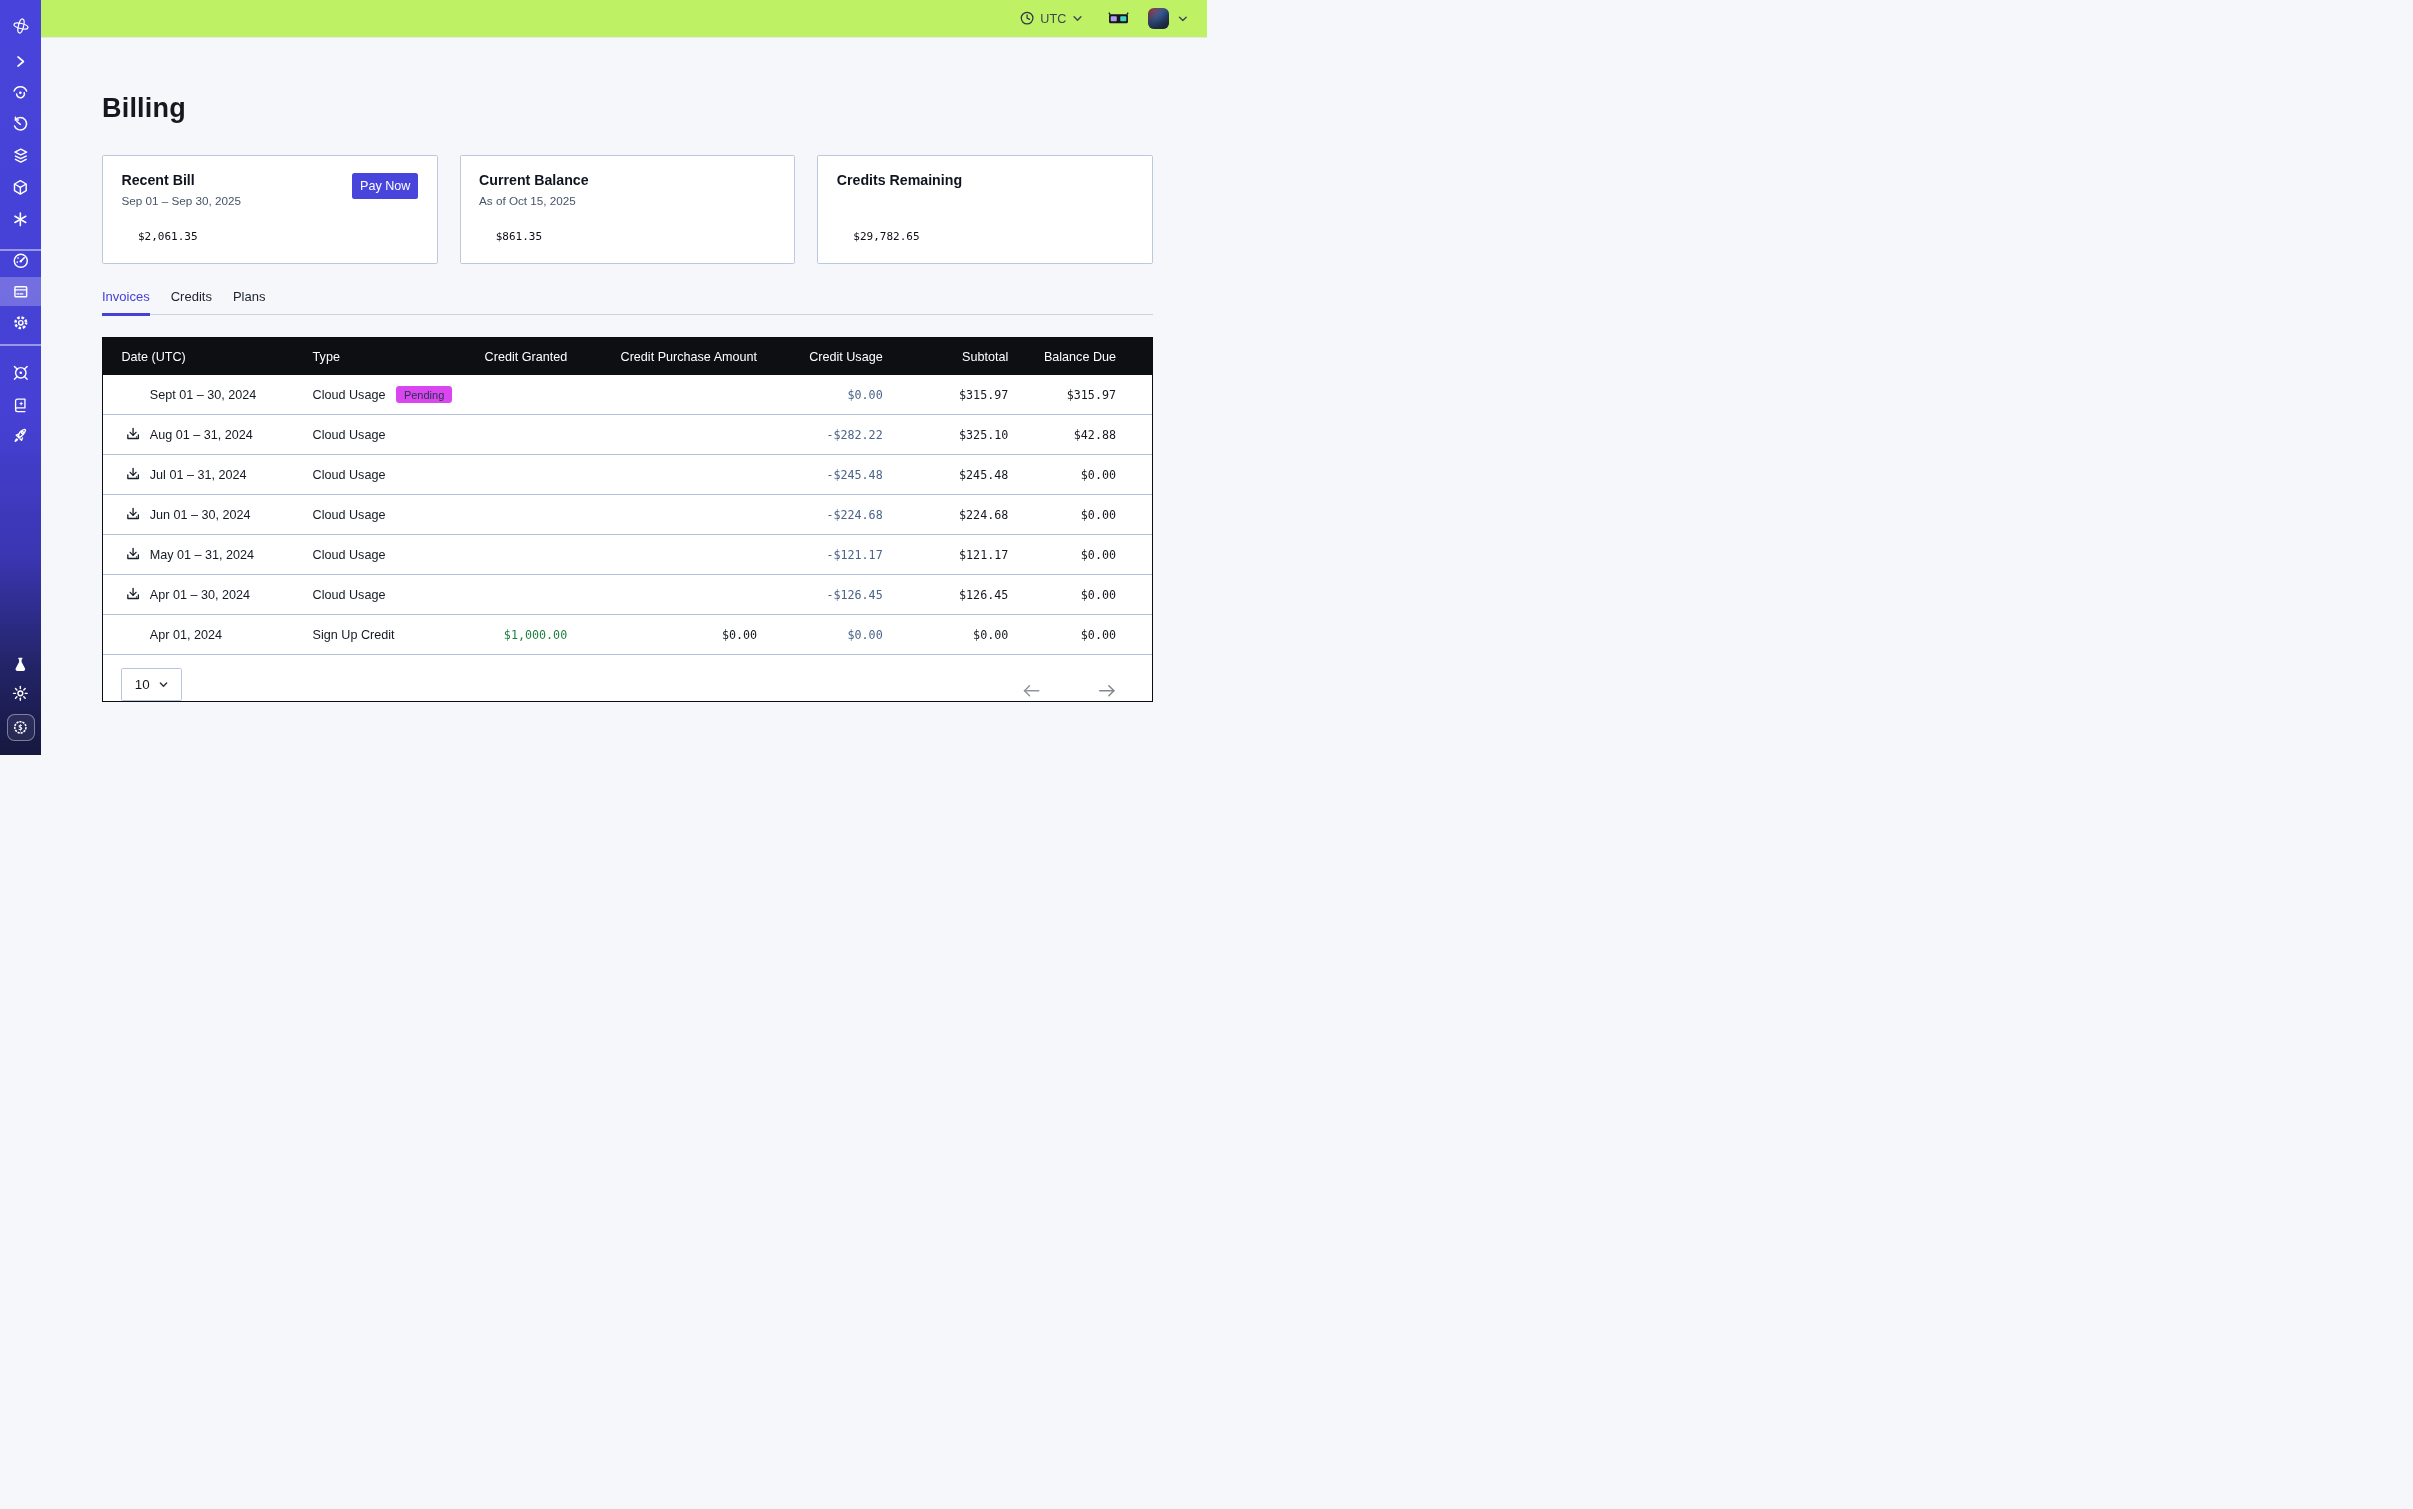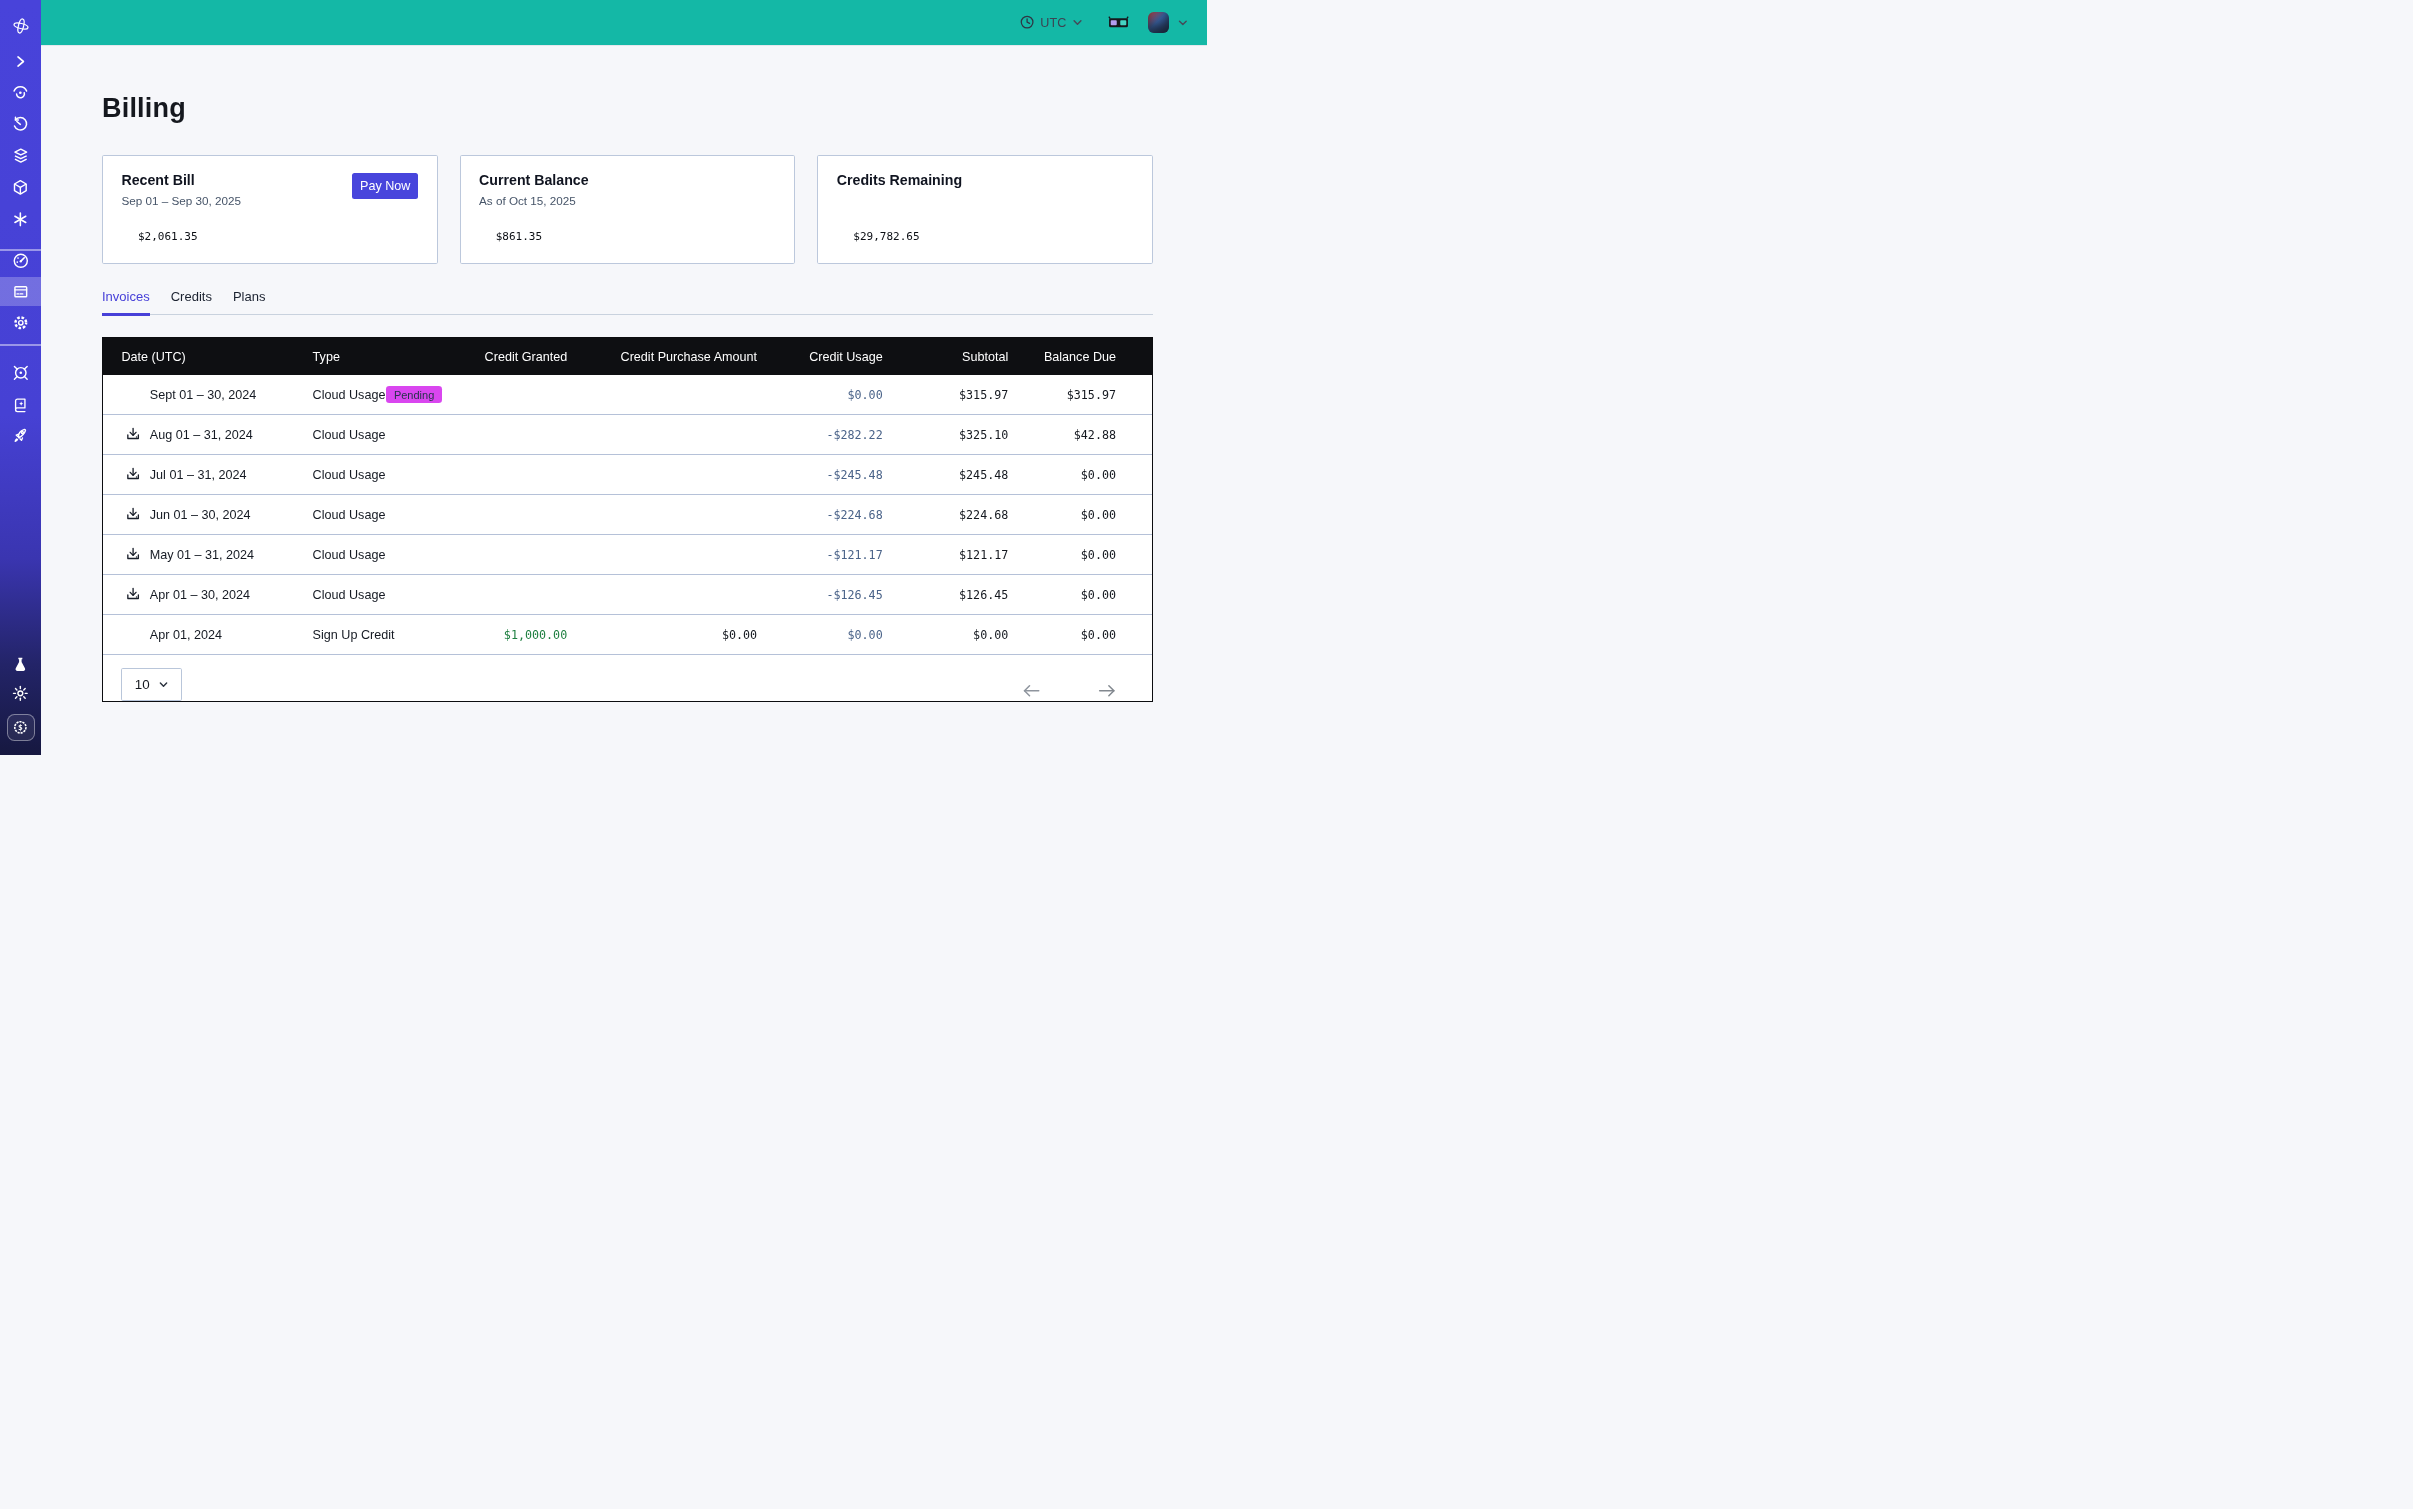--- a/index.html
+++ b/index.html
@@ -16,21 +16,21 @@
   .side-ic svg { display:block; }
   .side-divider { position:absolute; left:0; width:41px; height:1.7px;
     background:rgba(255,255,255,.45); }
   .active-block { position:absolute; left:0; top:277px; width:41px; height:28.5px;
     background:rgba(255,255,255,.24); }
   .badge-btn { position:absolute; left:6.7px; top:714px; width:28px; height:27px;
     border:1.3px solid rgba(255,255,255,.4); border-radius:7.5px;
     background:rgba(255,255,255,.07); display:flex; align-items:center; justify-content:center; cursor:pointer; }
 
   
-  .topbar { position:fixed; left:41px; top:0; width:1166px; height:46px; background:#14b8a6;
+  .topbar { position:fixed; left:41px; top:0; width:1166px; height:38px; background:#bef264;
     border-bottom:0.8px solid #e4e7ec; display:flex; align-items:center; justify-content:flex-end;
     padding-right:18.4px; z-index:20;text-align:center; }
   .tz-group { display:flex; align-items:center; gap:5.9px; cursor:pointer; }
   .tz-label { font-size:12.6px; color:#3c4452; }
   .top-gap1 { width:25px; }
   .avatar { width:21px; height:21px; border-radius:5.9px; margin-left:18.4px;
     background:linear-gradient(135deg,#b23b3b 0%,#355a94 45%,#274069 70%,#1d2b45 100%);
     box-shadow:inset 0 -6.7px 8.4px rgba(20,25,35,.55); cursor:pointer; }
   .acct-chev { margin-left:8.4px; cursor:pointer; display:flex; }
 
@@ -64,21 +64,21 @@
   th.r, td.r { text-align:right; padding-right:5px; }
   th:nth-child(1) { padding-left:18.4px; }
   th:nth-child(2), td.type-cell { padding-left:16.7px; }
   th:last-child, td:last-child { padding-right:36px; }
   tbody td { height:39px; font-size:12.6px; color:#151a23; }
   tbody tr { border-top:0.8px solid #b5c1d8; }
   tbody tr:first-child { border-top:none; }
   .date-cell { display:flex; align-items:center; height:39px; padding-left:22.6px; }
   .dl-slot { width:15px; height:15px; margin-right:9.2px; display:flex; align-items:center; justify-content:center; }
   .dl-btn { cursor:pointer; display:flex; }
-  .type-cell .wrap { display:flex; align-items:center; gap:1px; }
+  .type-cell .wrap { display:flex; align-items:center; gap:11px; }
   .pending-badge { background:#d946ef; color:#26324c; font-size:11px; padding:2.5px 7.5px; border-radius:3.3px; }
   td.num { font-family:"DejaVu Sans Mono",monospace; font-size:11.7px; }
   .usage { color:#4a6389; } .granted { color:#1e7f40;margin-top:36px; } .money { color:#14181f; }
 
   
   .tbl-footer { border-top:0.8px solid #b5c1d8; height:47px; display:flex; align-items:flex-end;
     padding:0 32px 0 18.4px;gap:29px; }
   .page-size { width:61px; height:33px; border:0.8px solid #b9c6da; border-radius:1.7px;
     display:flex; align-items:center; justify-content:center; gap:8.4px; font-size:13.4px;
     color:#15181e; cursor:pointer; background:#fff; }

